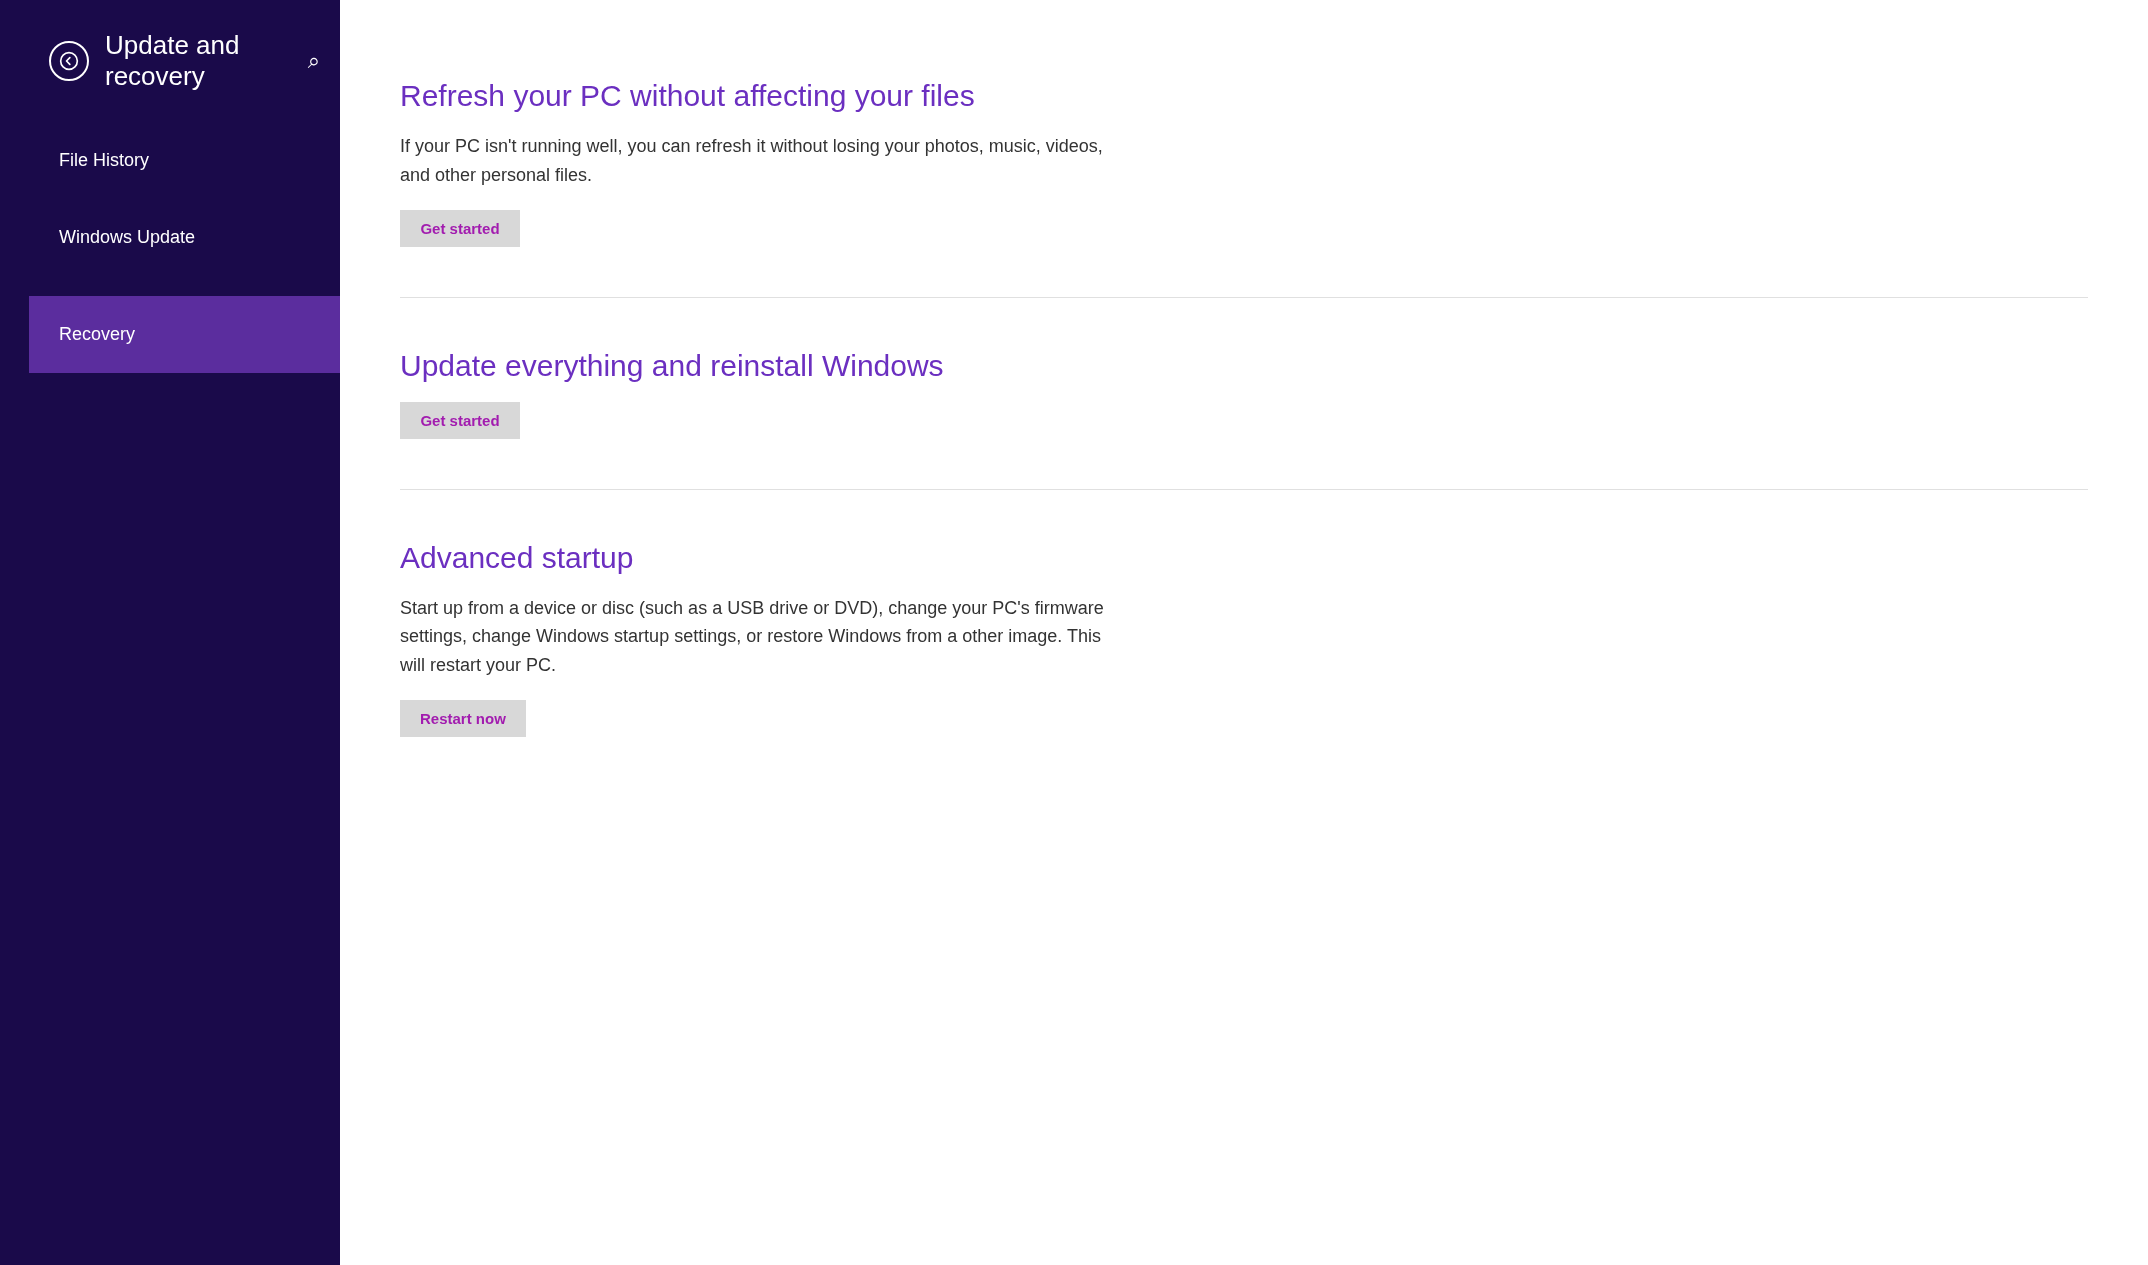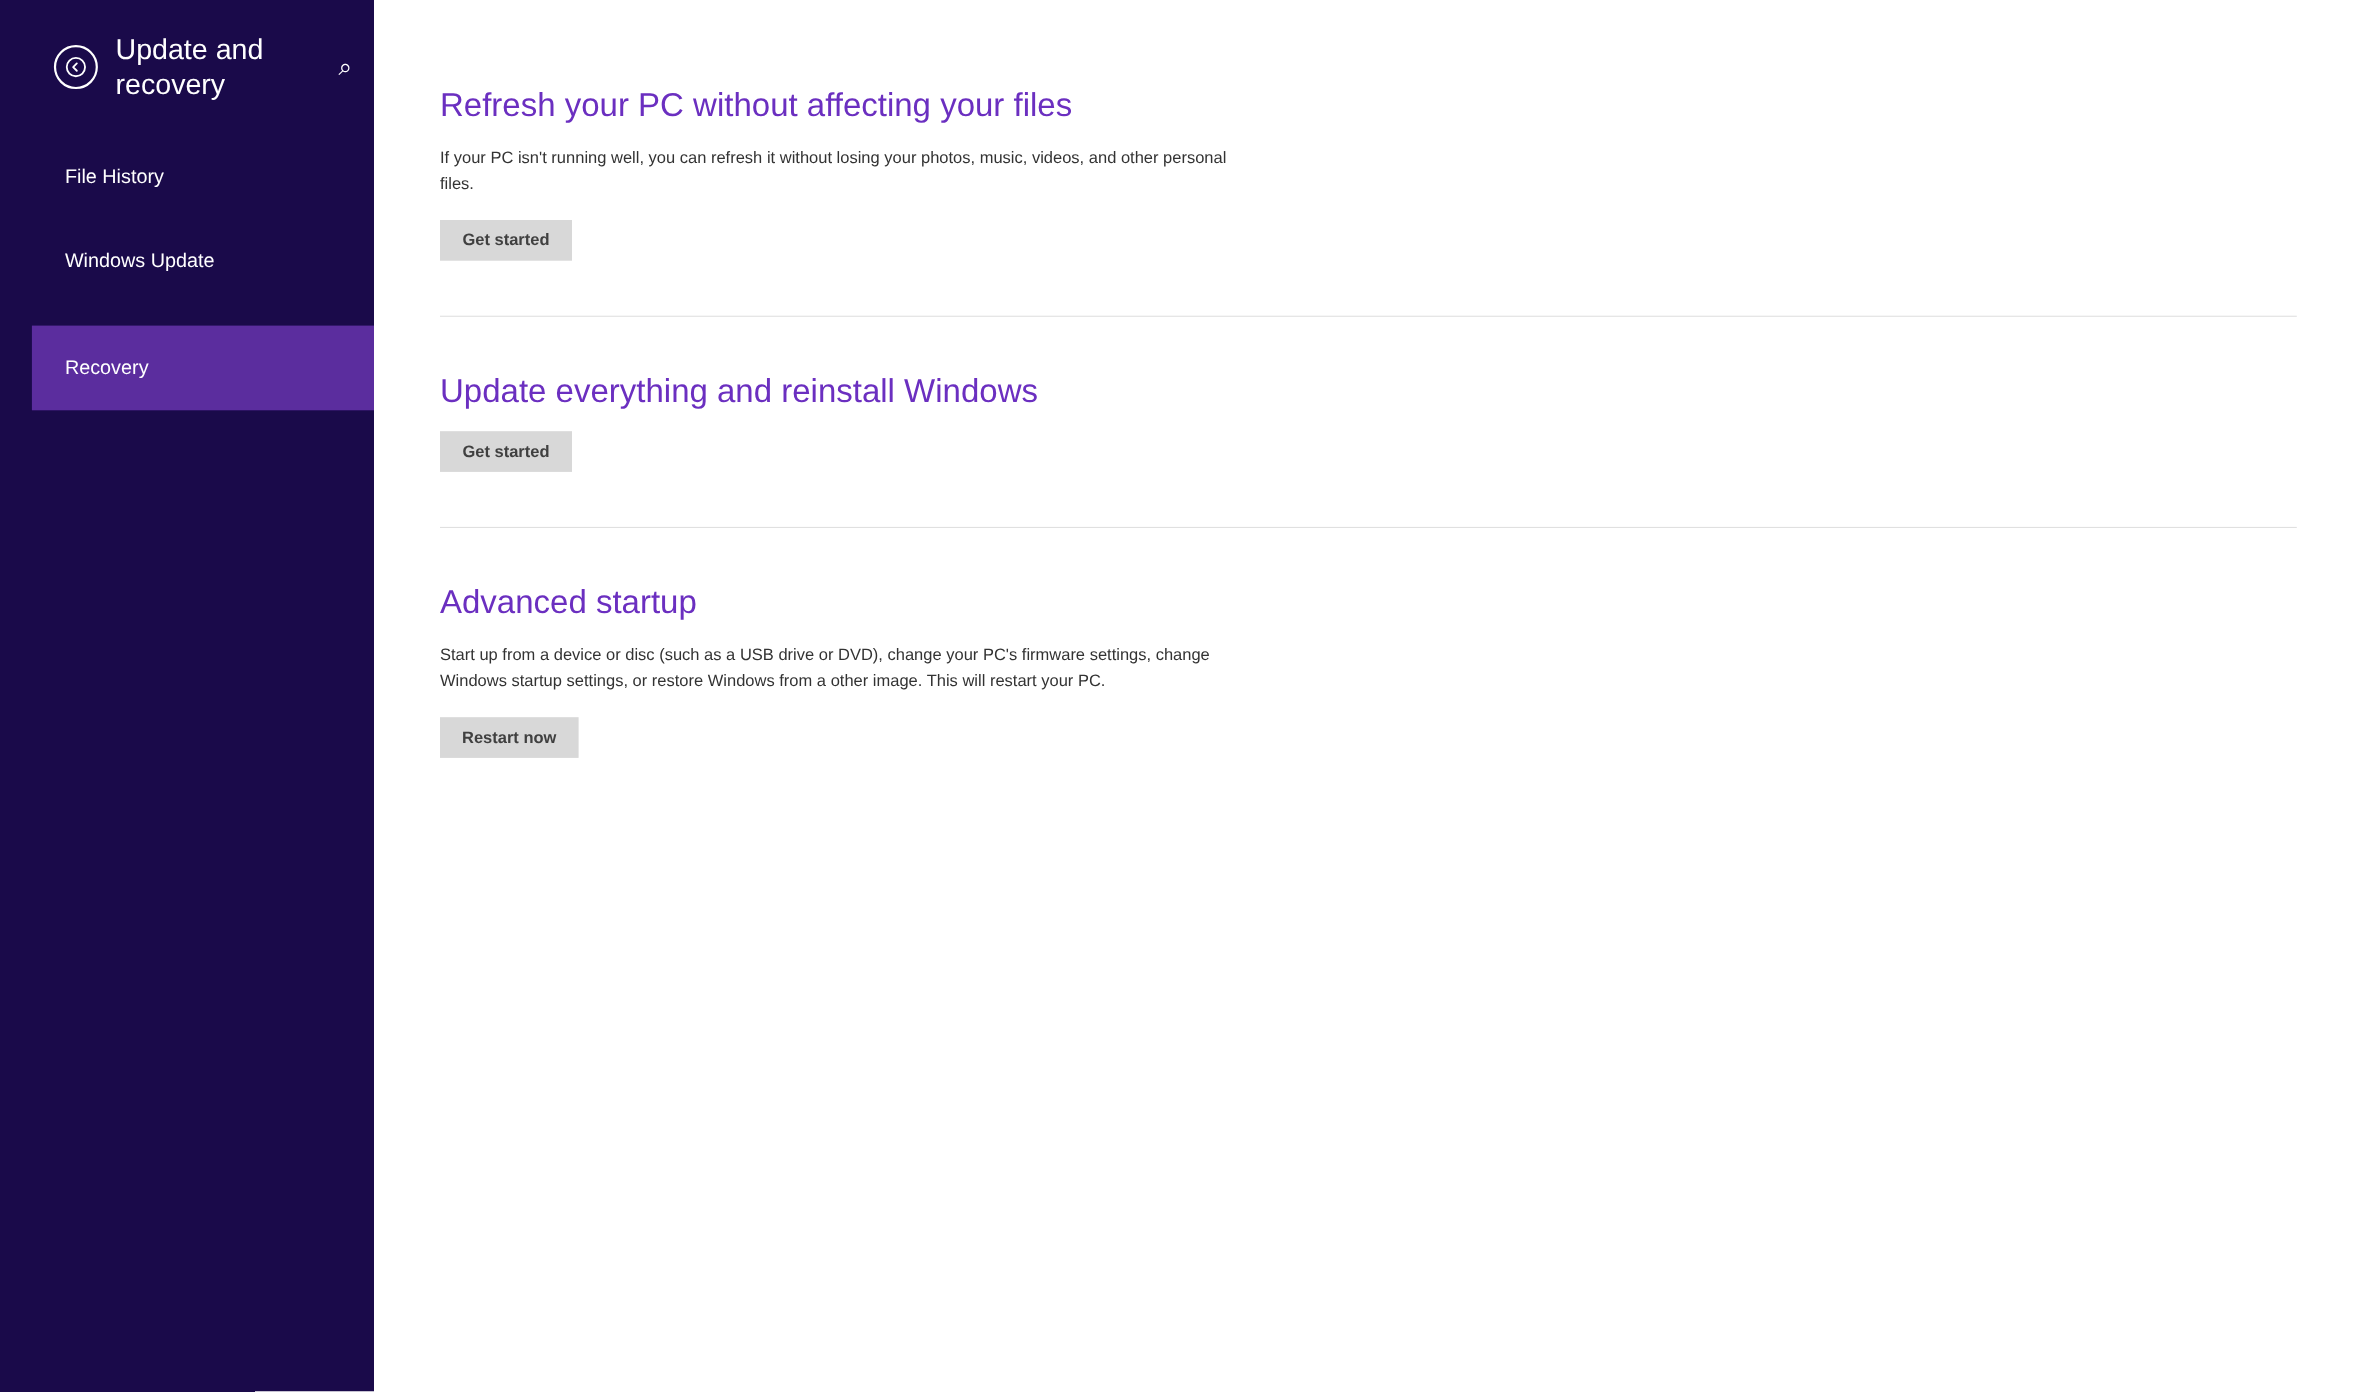--- a/index.html
+++ b/index.html
@@ -103,34 +103,34 @@
 
     .section-title {
       font-size: 30px;
       font-weight: 300;
       color: #6b2fc0;
       margin-bottom: 18px;
       line-height: 1.2;
     }
 
     .section-desc {
-      font-size: 15px;
+      font-size: 18px;
       color: #333;
       margin-bottom: 20px;
       line-height: 1.6;
       max-width: 720px;
     }
 
     .action-btn {
       background: #d8d8d8;
       border: none;
       padding: 10px 20px;
       font-size: 15px;
       font-weight: 600;
-      color: #404040;
+      color: #a21caf;
       cursor: pointer;
       min-width: 120px;
       text-align: center;
       display: inline-block;
     }
 
     .divider {
       border: none;
       border-top: 1px solid #e0e0e0;
       margin-bottom: 50px;

